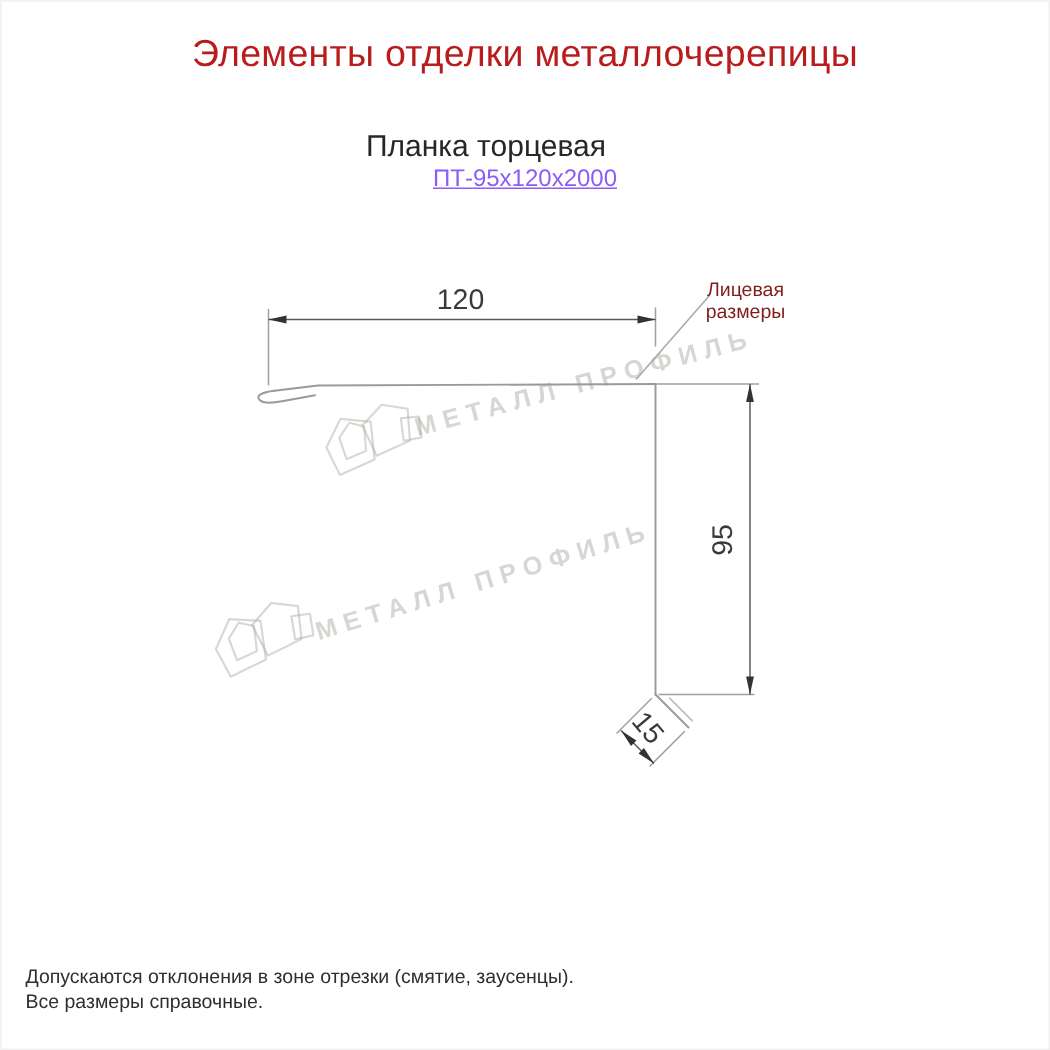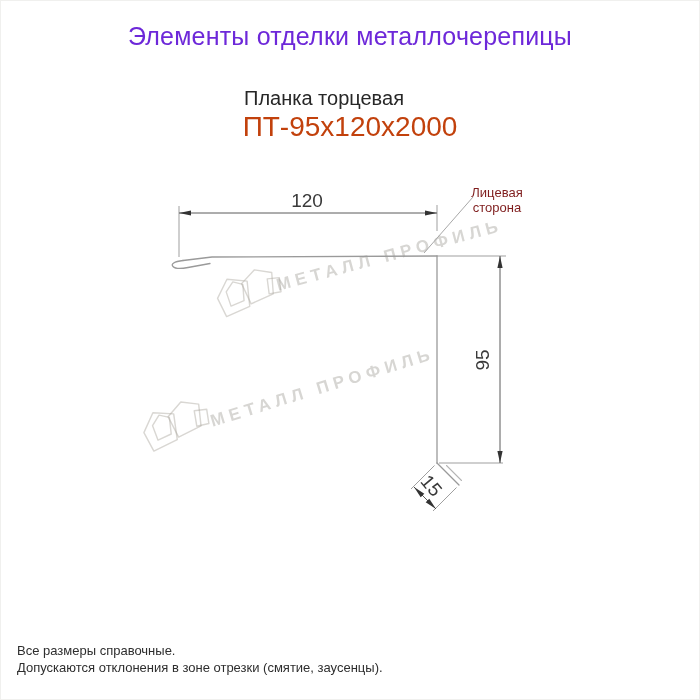--- a/index.html
+++ b/index.html
@@ -1,25 +1,25 @@
 <!DOCTYPE html>
 <html><head>
 <meta charset="utf-8">
 <style>
   html,body{margin:0;padding:0;background:#fff;}
   body{width:700px;height:700px;position:relative;overflow:hidden;
        font-family:"Liberation Sans",sans-serif;color:#222;}
   .frame{position:absolute;inset:0;border:1px solid #f0f0ee;box-sizing:border-box;}
 
   .page-title{position:absolute;top:22px;left:0;width:700px;text-align:center;
-              font-size:25px;letter-spacing:.2px;color:#6d28d9;}
+              font-size:25px;letter-spacing:.2px;color:#b91c1c;}
   .product-name{position:absolute;top:87px;left:0;width:648px;text-align:center;
                 font-size:20px;color:#272727;}
   .product-model{position:absolute;top:111px;left:0;width:700px;text-align:center;
-                 font-size:28px;color:#c2410c;}
+                 font-size:16px;color:#8b5cf6;text-decoration:underline;}
 
   .drawing{position:absolute;left:0;top:0;width:700px;height:700px;}
 
   .dim-label{position:absolute;font-size:19px;color:#3a3a3a;white-space:nowrap;}
   .dim-120{left:307px;top:201px;transform:translate(-50%,-50%);text-align:right;}
   .dim-95{left:483px;top:360px;transform:translate(-50%,-50%) rotate(-90deg);}
   .dim-15{left:431px;top:486px;transform:translate(-50%,-50%) rotate(50deg);}
 
   .face-label{position:absolute;left:497px;top:185px;transform:translateX(-50%);
               font-size:13px;line-height:15px;color:#7f1d1d;text-align:center;white-space:nowrap;}
@@ -108,19 +108,19 @@
 
   <path d="M473 197 L424 253" fill="none" stroke="#a8a8a8" stroke-width="1"></path>
 </svg>
 
 <div class="dim-label dim-120">120</div>
 <div class="dim-label dim-95">95</div>
 <div class="dim-label dim-15">15</div>
 
 <div class="face-label">
   <div>Лицевая</div>
-  <div>сторона</div>
+  <div>размеры</div>
 </div>
 
 <div class="footer">
+  <div>Допускаются отклонения в зоне отрезки (смятие, заусенцы).</div>
   <div>Все размеры справочные.</div>
-  <div>Допускаются отклонения в зоне отрезки (смятие, заусенцы).</div>
 </div>
 
 </body></html>

